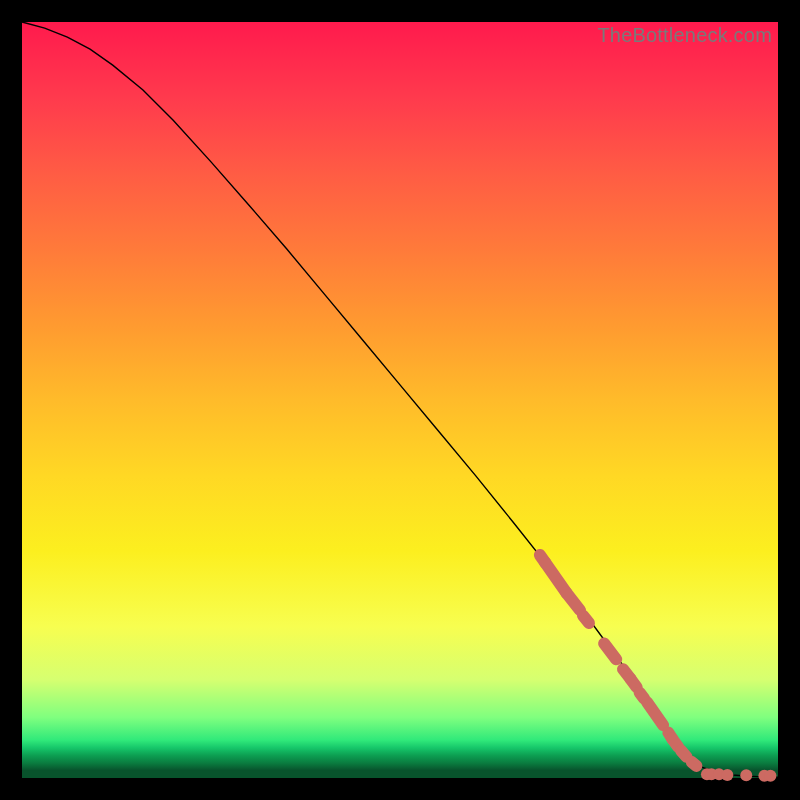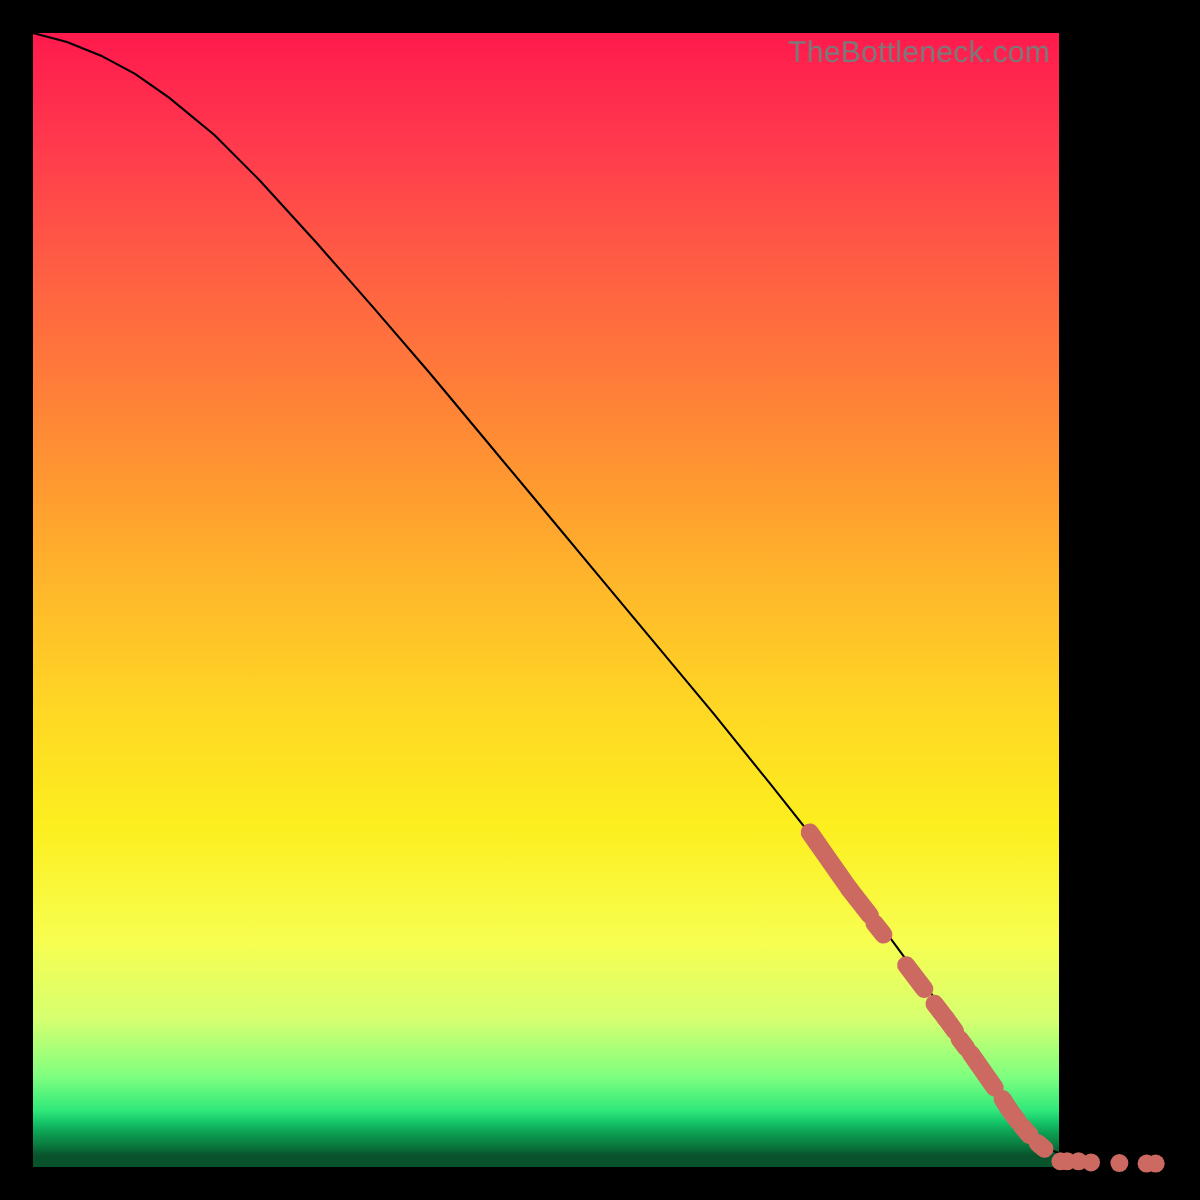--- a/index.html
+++ b/index.html
@@ -2,21 +2,21 @@
 <html><head>
 <meta charset="utf-8">
 <style>
   * { margin: 0; padding: 0; box-sizing: border-box; }
   html, body { width: 800px; height: 800px; background: #000; font-family: Arial, sans-serif; overflow: hidden; }
   .stage { position: relative; width: 800px; height: 800px; }
   .plot-area {
     position: absolute;
     left: 22px;
     top: 22px;
-    width: 684px;
+    width: 756px;
     height: 756px;
     background: linear-gradient(to bottom,
       #ff1a4d 0%,
       #ff3a4d 10%,
       #ff5c44 20%,
       #ff7a3a 30%,
       #ff9a30 40%,
       #ffbb2a 50%,
       #ffd824 60%,
       #fcef1f 70%,

